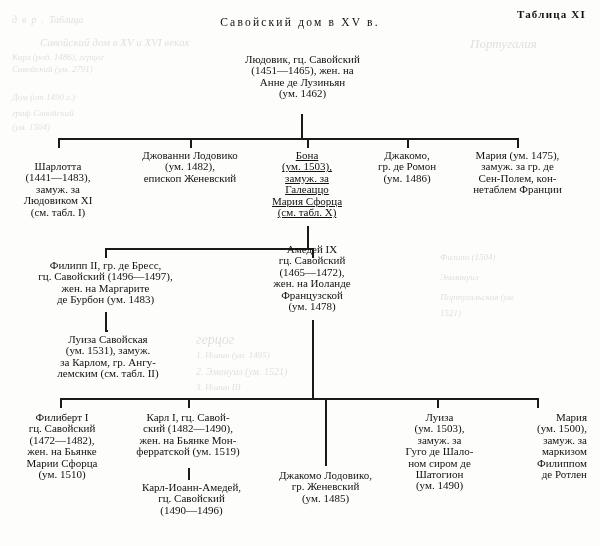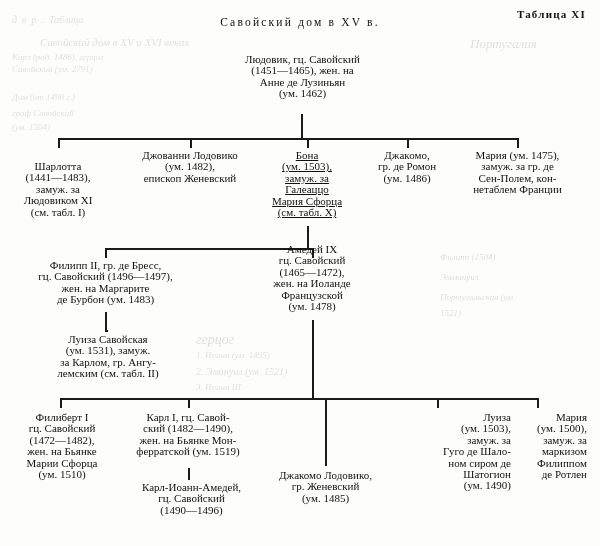--- a/index.html
+++ b/index.html
@@ -160,21 +160,21 @@
       <div class="node" style="left: 118px; top: 412px; width: 140px;">Карл I, гц. Савой-
 ский (1482—1490),
 жен. на Бьянке Мон-
 ферратской (ум. 1519)</div>
       <div class="node" style="left: 124px; top: 482px; width: 135px;">Карл-Иоанн-Амедей,
 гц. Савойский
 (1490—1496)</div>
       <div class="node" style="left: 258px; top: 470px; width: 135px;">Джакомо Лодовико,
 гр. Женевский
 (ум. 1485)</div>
-      <div class="node" style="left: 416px; top: 412px; width: 95px; text-align: right;">Луиза
+      <div class="node" style="left: 392px; top: 412px; width: 95px;">Луиза
 (ум. 1503),
 замуж. за
 Гуго де Шало-
 ном сиром де
 Шатогион
 (ум. 1490)</div>
       <div class="node" style="left: 492px; top: 412px; width: 95px; text-align: right;">Мария
 (ум. 1500),
 замуж. за
 маркизом

